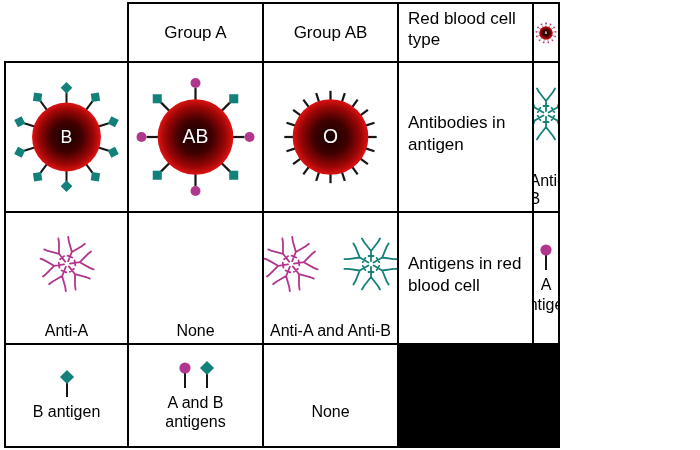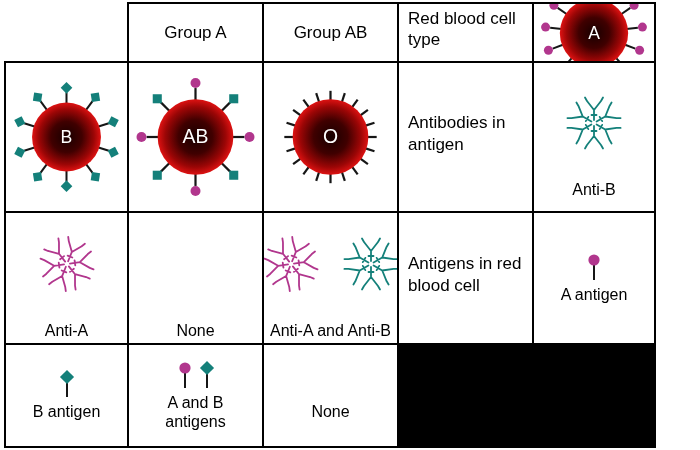--- a/index.html
+++ b/index.html
@@ -5,21 +5,21 @@
   * { margin: 0; padding: 0; box-sizing: border-box; }
   html, body { background: #fff; }
   body {
     width: 700px; height: 450px;
     position: relative; overflow: hidden;
     font-family: "Liberation Sans", sans-serif;
     color: #000;
   }
   .table {
     position: absolute; left: 4px; top: 2px;
-    width: 652px; height: 446px;
+    width: 556px; height: 446px;
     border: 2px solid #000;
     background: #000;
     display: grid;
     grid-template-columns: 121px 133px 133px 133px 1fr;
     grid-template-rows: 57px 148px 130px 1fr;
     gap: 2px;
   }
   .cell {
     background: #fff;
     display: flex; align-items: center; justify-content: center;

